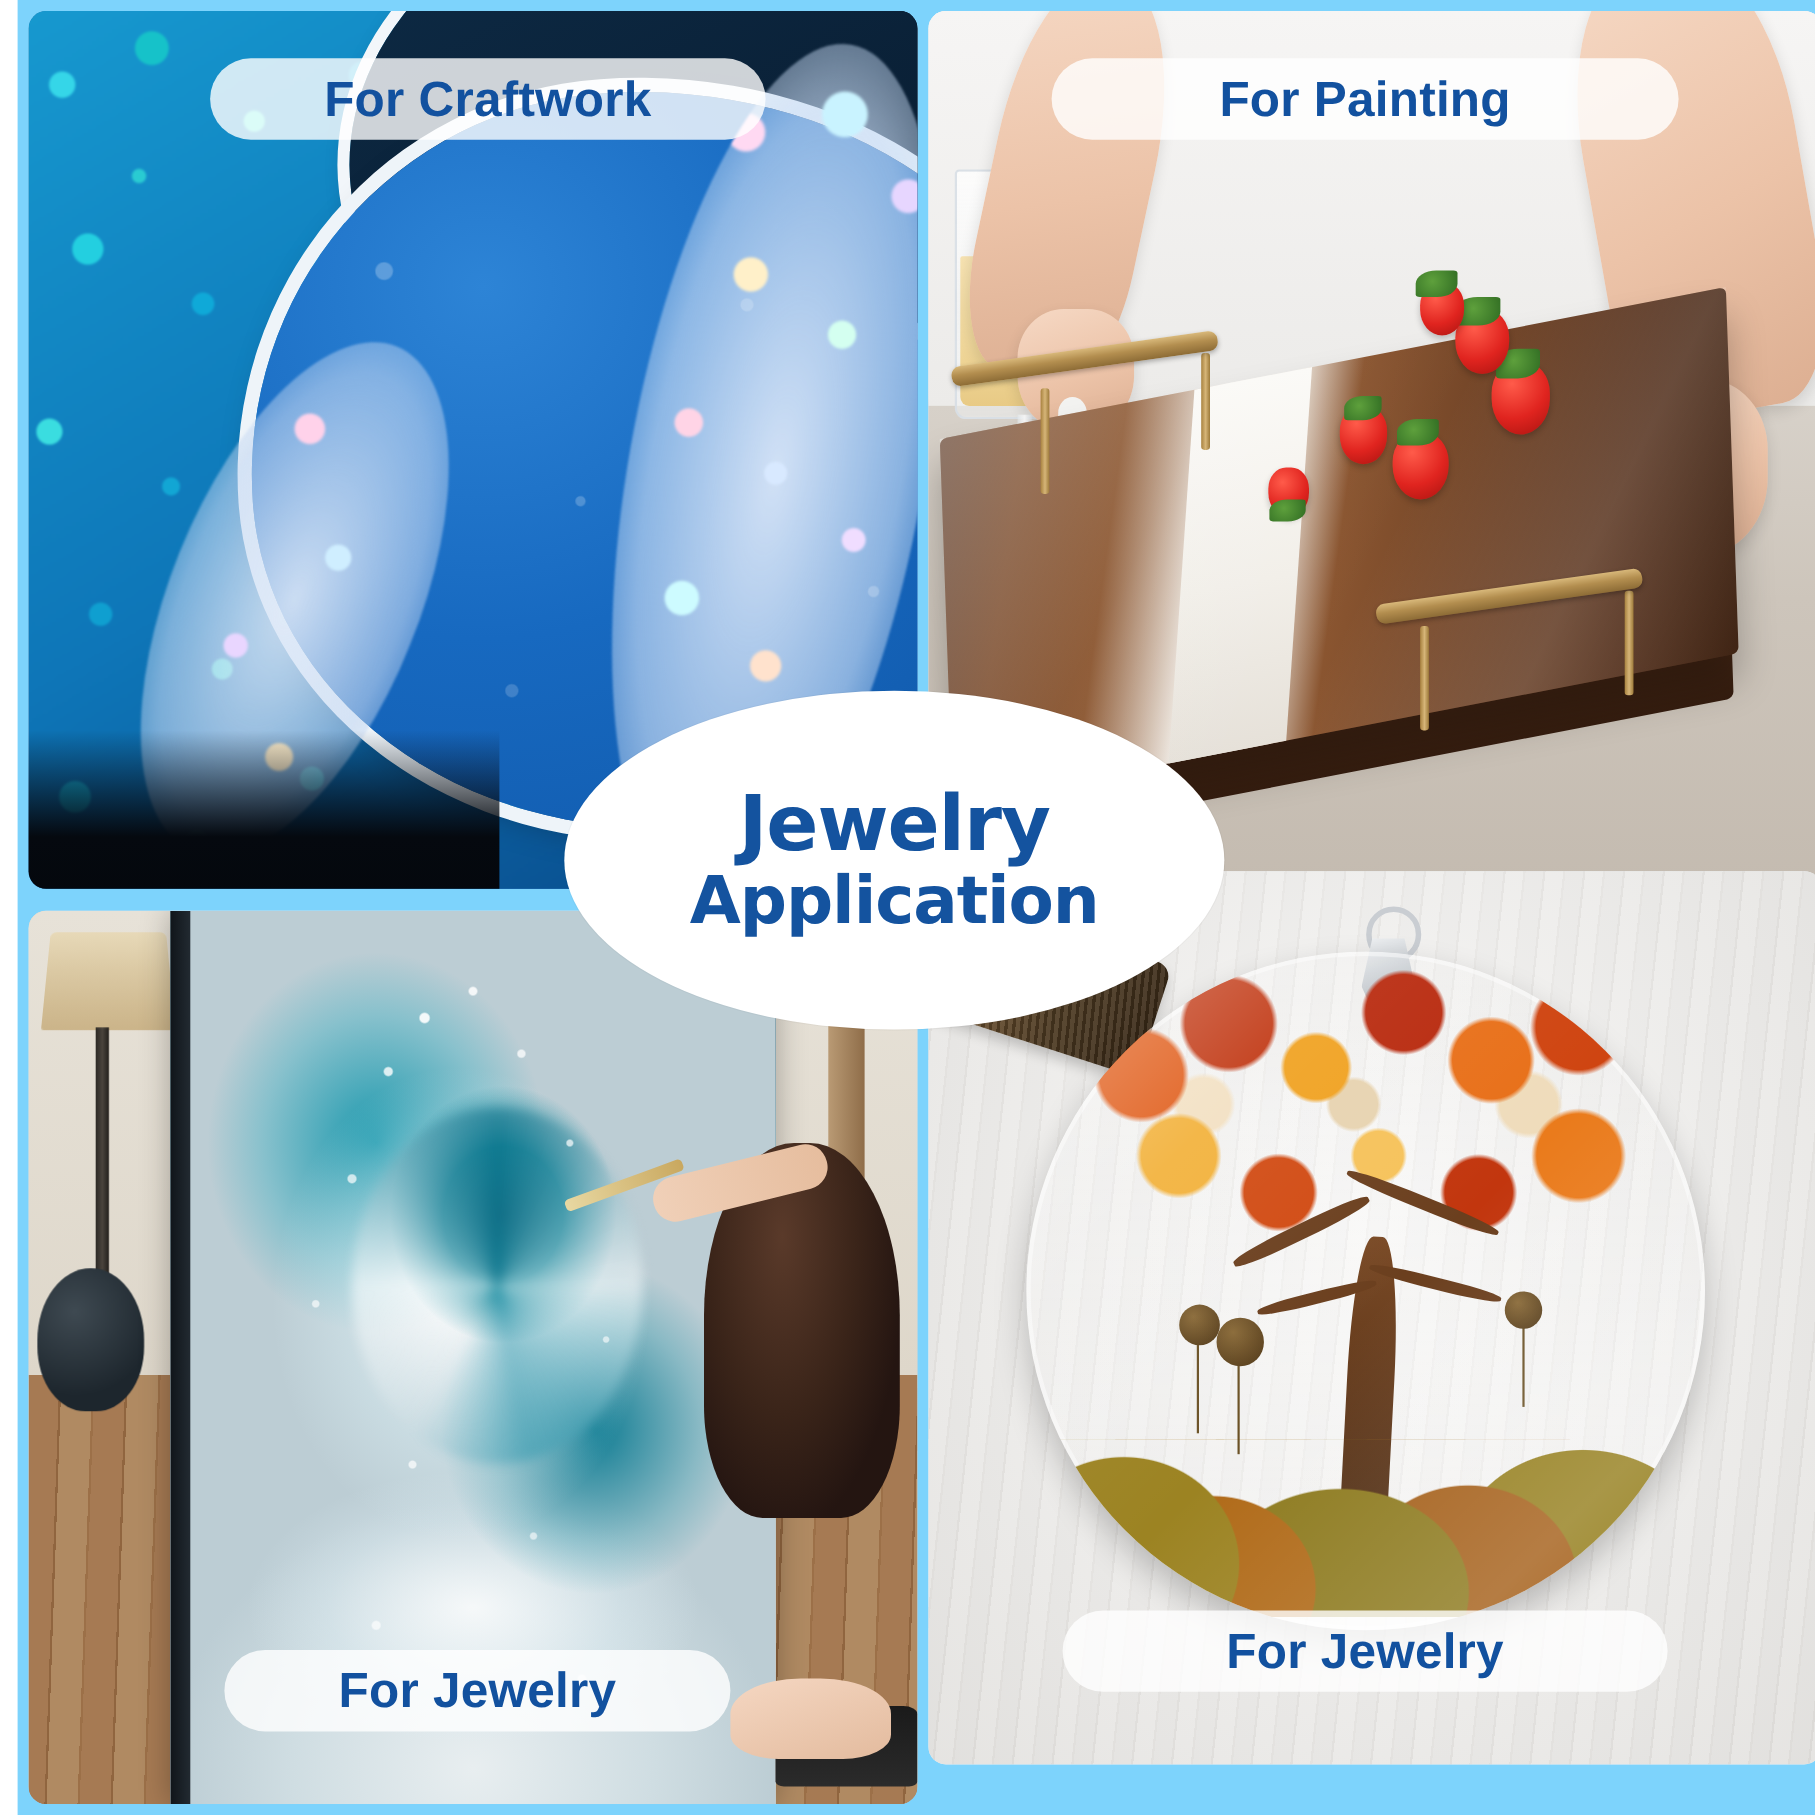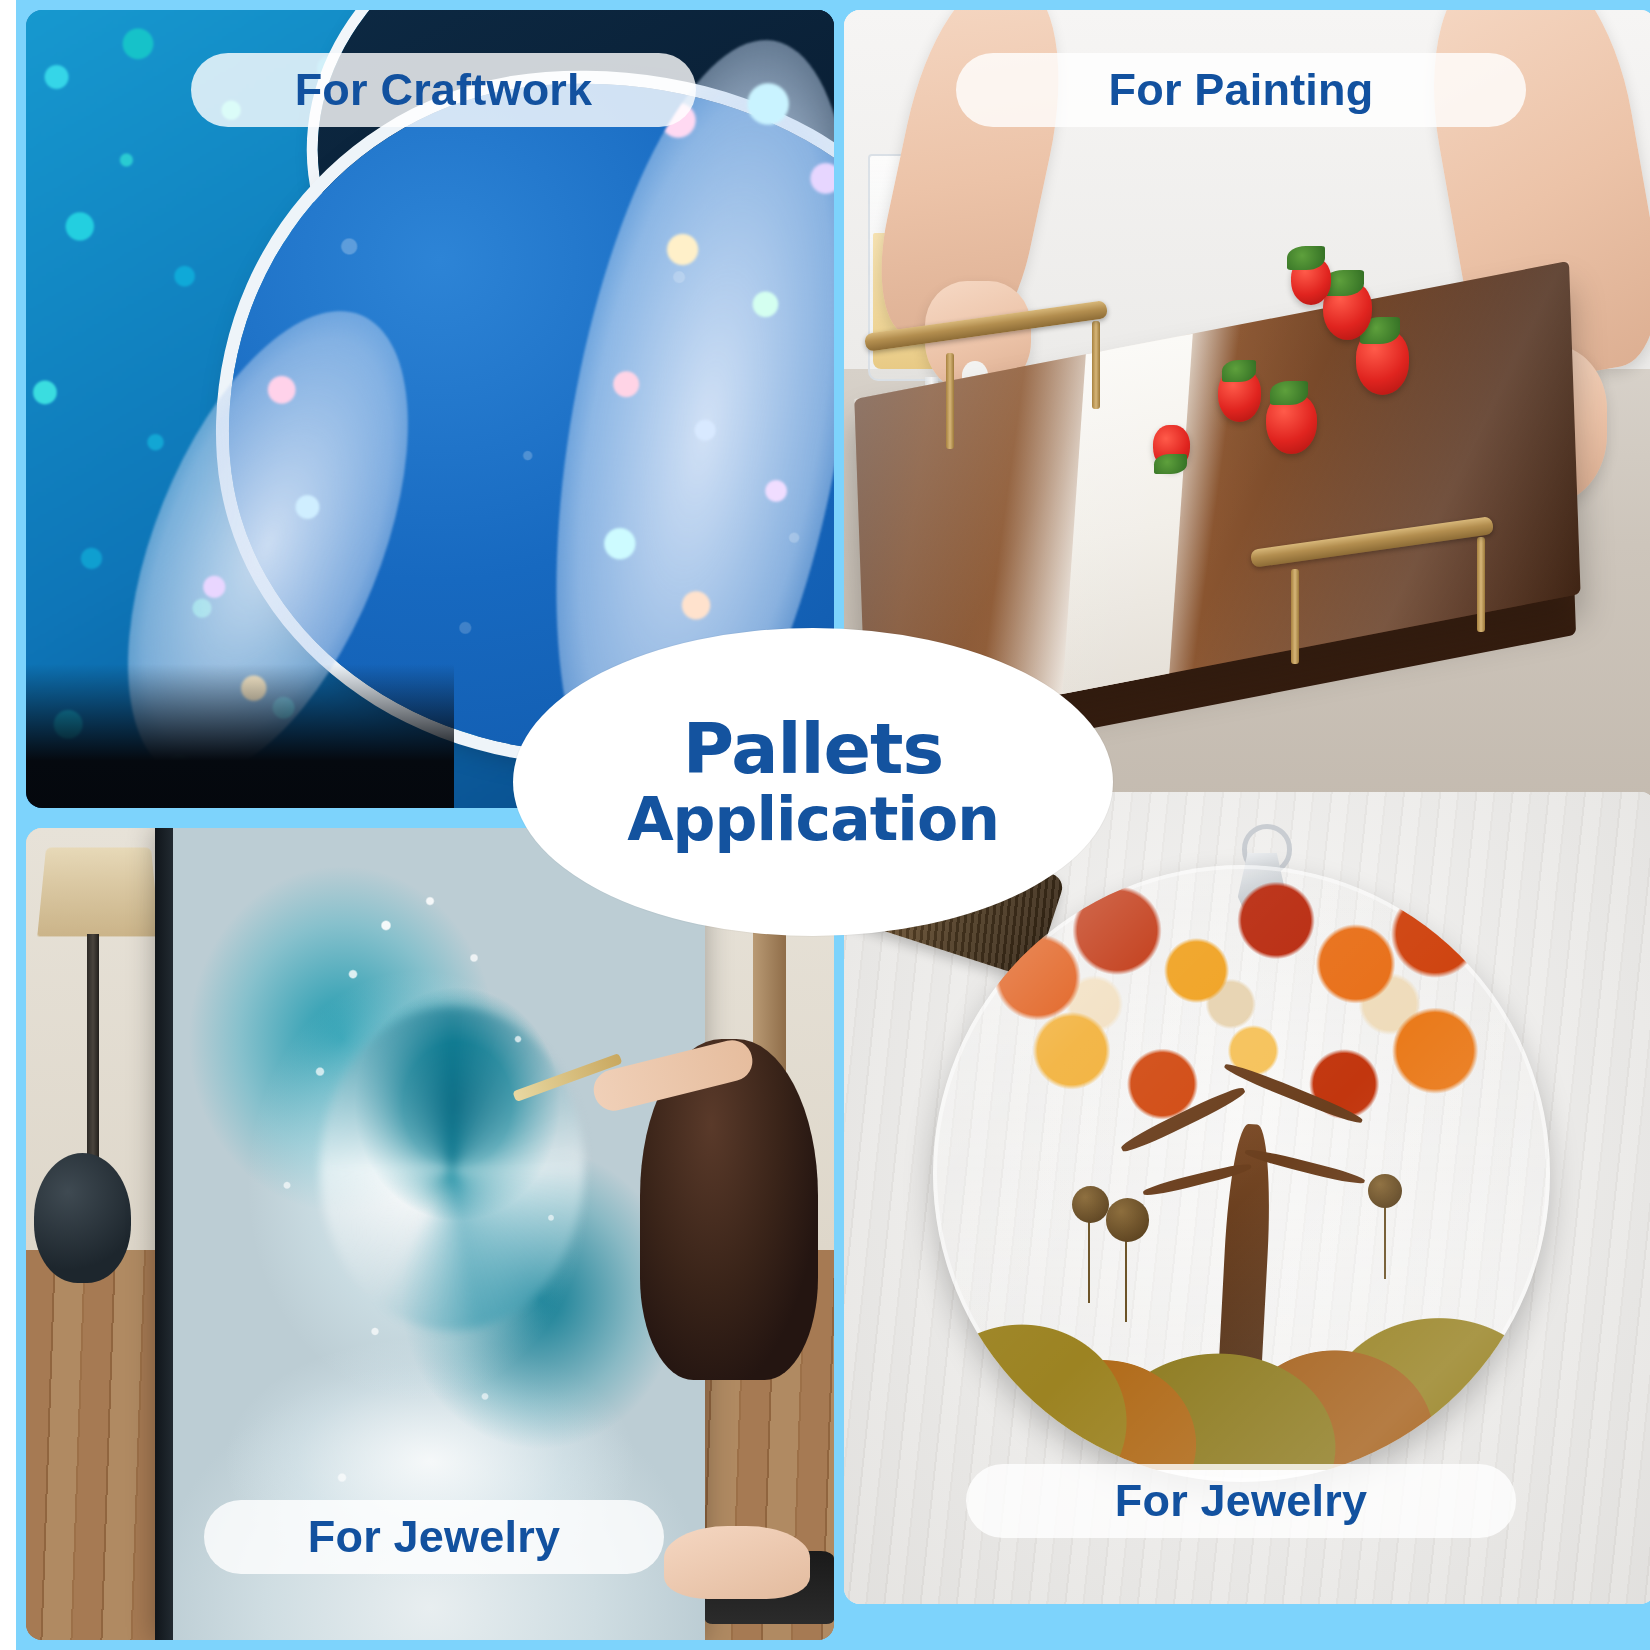--- a/index.html
+++ b/index.html
@@ -443,17 +443,17 @@
         <div class="jw-pod" style="left:70.5%;top:50%;width:5.5%;height:5.5%;"></div>
         <div class="jw-gloss"></div>
       </div>
     </div>
     <div class="pill" style="left:122px;top:1500px;margin-top:-828px;width:550px;height:74px;font-size:45px;">
       <span>For Jewelry</span>
     </div>
   </div>
 
   <div id="center-badge">
-    <div class="l1">Pallets</div>
+    <div class="l1">Jewelry</div>
     <div class="l2">Application</div>
   </div>
 
 </div>
 
 </body></html>

